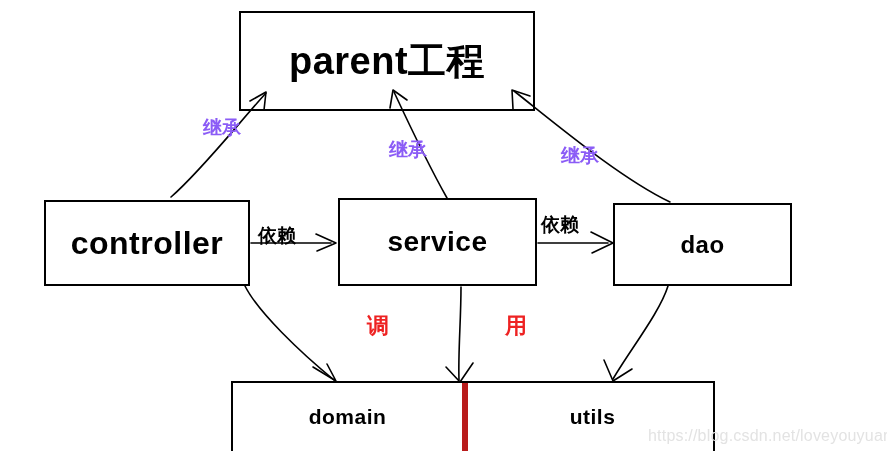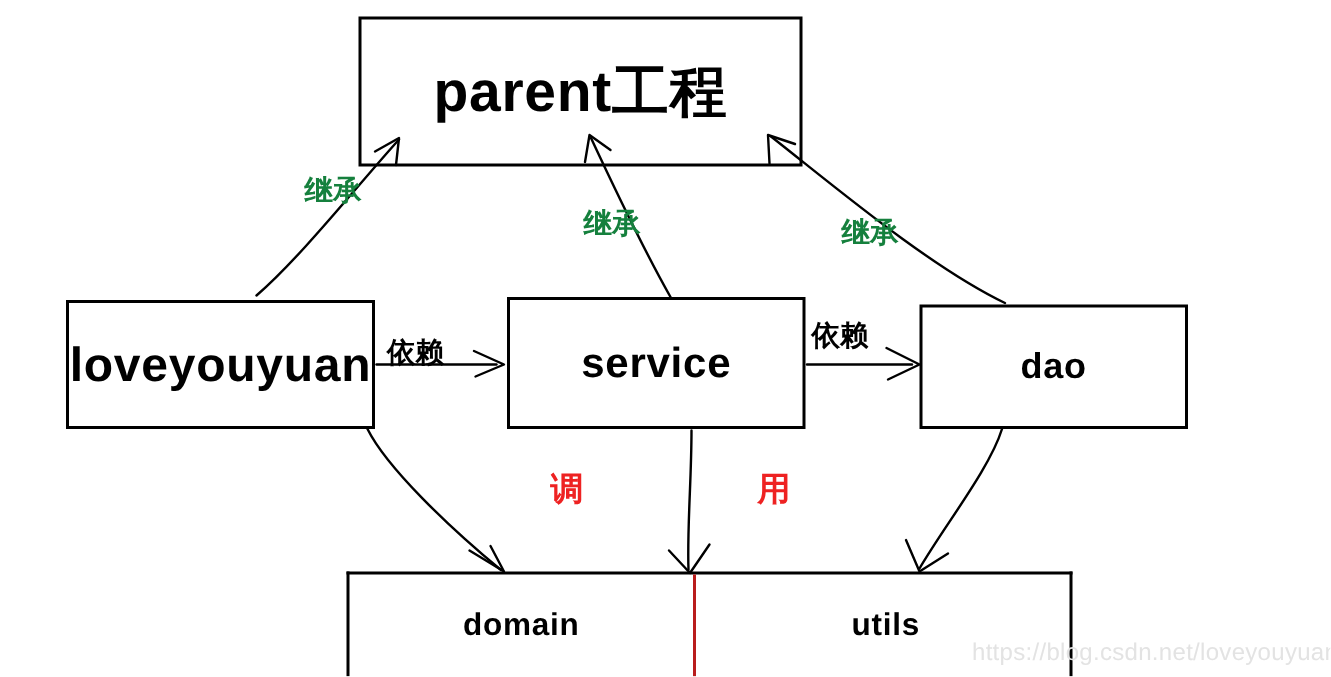--- a/index.html
+++ b/index.html
@@ -85,33 +85,33 @@
     justify-content: center;
     box-sizing: border-box;
   }
   #cell-domain {
     left: 0;
     width: 229px;
   }
   #cell-utils {
     left: 229px;
     width: 255px;
-    border-left: 2px solid #b91c1c;
+    border-left: 6px solid #b91c1c;
   }
   .bottom-cell .box-label {
     font-size: 21px;
   }
   .edge-label {
     position: absolute;
     font-weight: bold;
     white-space: nowrap;
     line-height: 1;
   }
   .label-inherit {
-    color: #15803d;
+    color: #8b5cf6;
     font-size: 19px;
   }
   .label-depend {
     color: #000000;
     font-size: 19px;
   }
   .label-call {
     color: #ee2222;
     font-size: 22px;
   }
@@ -189,21 +189,21 @@
       </g>
 
     </g>
   </svg>
 
   <div class="box" id="box-parent">
     <span class="box-label">parent工程</span>
   </div>
 
   <div class="box" id="box-controller">
-    <span class="box-label">loveyouyuan</span>
+    <span class="box-label">controller</span>
   </div>
 
   <div class="box" id="box-service">
     <span class="box-label">service</span>
   </div>
 
   <div class="box" id="box-dao">
     <span class="box-label">dao</span>
   </div>
 

